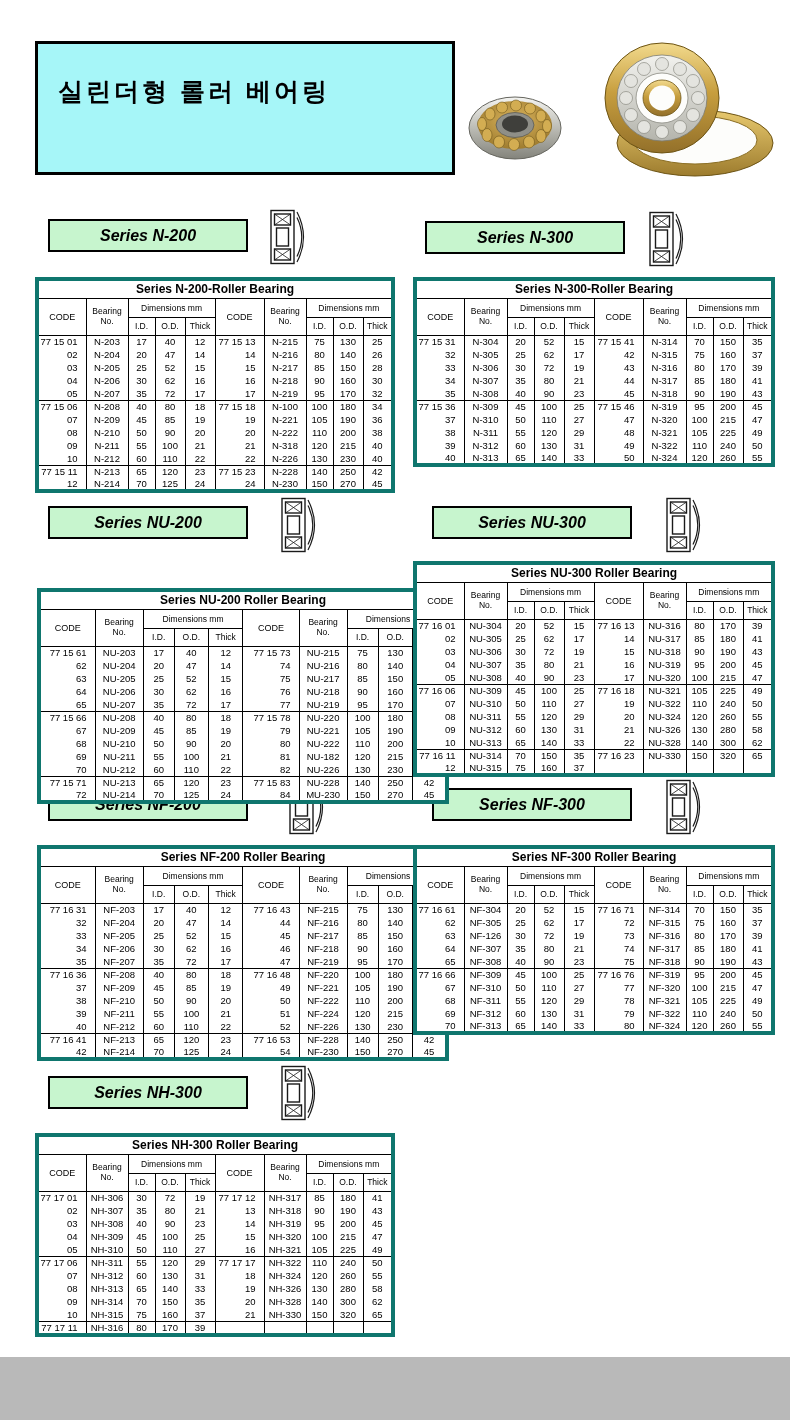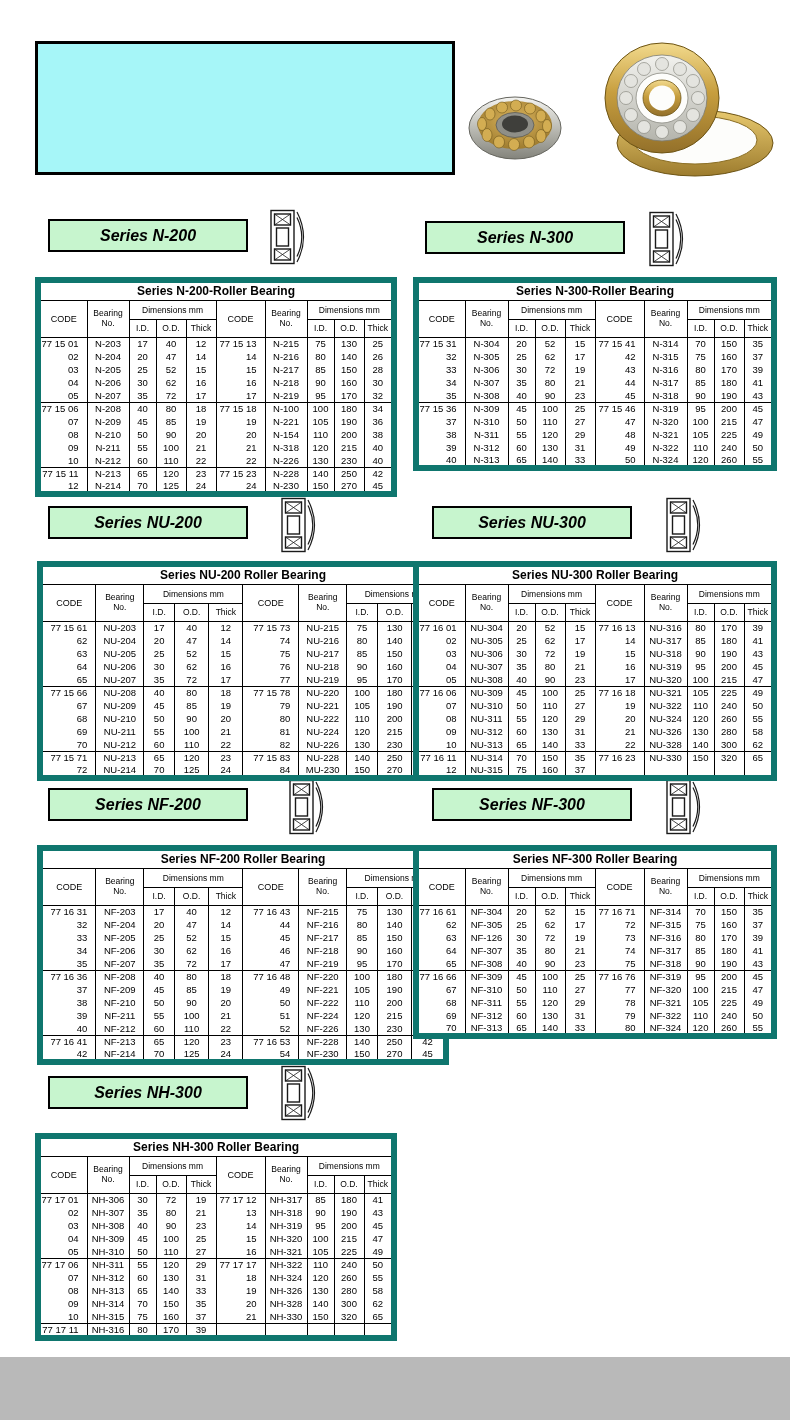--- a/index.html
+++ b/index.html
@@ -24,21 +24,21 @@
     position:absolute; width:200px; height:33px; background:#c7f5ce;
     border:2px solid #000; display:flex; align-items:center; justify-content:center;
     font-size:16px; font-weight:bold; font-style:italic;
   }
   .xsec-icon { position:absolute; }
 
   
   .tbl-wrap { position:absolute; background:#fff; }
   .tbl-wrap table {
     border-collapse:collapse; width:100%; table-layout:fixed;
-    border:6px solid #0f766e; background:#fff;
+    border:4px solid #0f766e; background:#fff;
   }
   .t-title {
     border-bottom:1.5px solid #000; font-size:12px; font-weight:bold;
     height:18px; text-align:center; padding:1px 0 2px 0;
   }
   th { font-weight:normal; text-align:center; }
   .h-code { border:1px solid #000; font-size:9px;   height:16px; }
   .h-bear { border:1px solid #000; font-size:8.5px; line-height:1.15; white-space:normal; padding:8px 2px; }
   .h-dims { border:1px solid #000; font-size:8.5px; height:15px; }
   .h-sub  { border:1px solid #000; font-size:8.5px; height:14px; }
@@ -74,20 +74,21 @@
     <g fill="none" stroke="#1a1a1a" stroke-width="1.2">
       <path d="M31 4 Q44 29 31 54"></path>
       <path d="M31 9.5 Q40.5 29 31 48.5"></path>
     </g>
   </symbol>
 </svg>
 
 <div>
 
   <div class="title-box">
+    <div class="sub-title">실린더형 롤러 베어링</div>
   </div>
 
   <svg class="photo" style="left:462px;top:86px" width="106" height="80" viewBox="0 0 106 80">
     <defs>
       <linearGradient id="silv2" x1="0" y1="0" x2="0" y2="1">
         <stop offset="0" stop-color="#f4f4f1"></stop>
           <stop offset="0.5" stop-color="#bcbcb5"></stop>
           <stop offset="1" stop-color="#83837b"></stop>
       </linearGradient>
       <radialGradient id="brass2" cx="0.5" cy="0.4" r="0.8">
@@ -323,21 +324,21 @@
             <td class="c-dim">190</td>
             <td class="c-dim">36</td>
           </tr>
           <tr>
             <td class="c-code">08</td>
             <td class="c-bear">N-210</td>
             <td class="c-dim">50</td>
             <td class="c-dim">90</td>
             <td class="c-dim">20</td>
             <td class="c-code">20</td>
-            <td class="c-bear">N-154</td>
+            <td class="c-bear">N-222</td>
             <td class="c-dim">110</td>
             <td class="c-dim">200</td>
             <td class="c-dim">38</td>
           </tr>
           <tr>
             <td class="c-code">09</td>
             <td class="c-bear">N-211</td>
             <td class="c-dim">55</td>
             <td class="c-dim">100</td>
             <td class="c-dim">21</td>
@@ -540,21 +541,21 @@
             <td class="c-code">50</td>
             <td class="c-bear">N-324</td>
             <td class="c-dim">120</td>
             <td class="c-dim">260</td>
             <td class="c-dim">55</td>
           </tr>
         </tbody>
     </table>
   </div>
 
-  <div class="tbl-wrap" style="left:37px;top:561px;width:412px">
+  <div class="tbl-wrap" style="left:37px;top:588px;width:412px">
     <table>
       <colgroup>
         <col style="width:49px">
           <col style="width:42px">
           <col style="width:27px">
           <col style="width:30px">
           <col style="width:30px">
         <col style="width:49px">
           <col style="width:42px">
           <col style="width:27px">
@@ -679,21 +680,21 @@
             <td class="c-dim">200</td>
             <td class="c-dim">38</td>
           </tr>
           <tr>
             <td class="c-code">69</td>
             <td class="c-bear">NU-211</td>
             <td class="c-dim">55</td>
             <td class="c-dim">100</td>
             <td class="c-dim">21</td>
             <td class="c-code">81</td>
-            <td class="c-bear">NU-224</td>
+            <td class="c-bear">NU-182</td>
             <td class="c-dim">120</td>
             <td class="c-dim">215</td>
             <td class="c-dim">40</td>
           </tr>
           <tr>
             <td class="c-code">70</td>
             <td class="c-bear">NU-212</td>
             <td class="c-dim">60</td>
             <td class="c-dim">110</td>
             <td class="c-dim">22</td>

